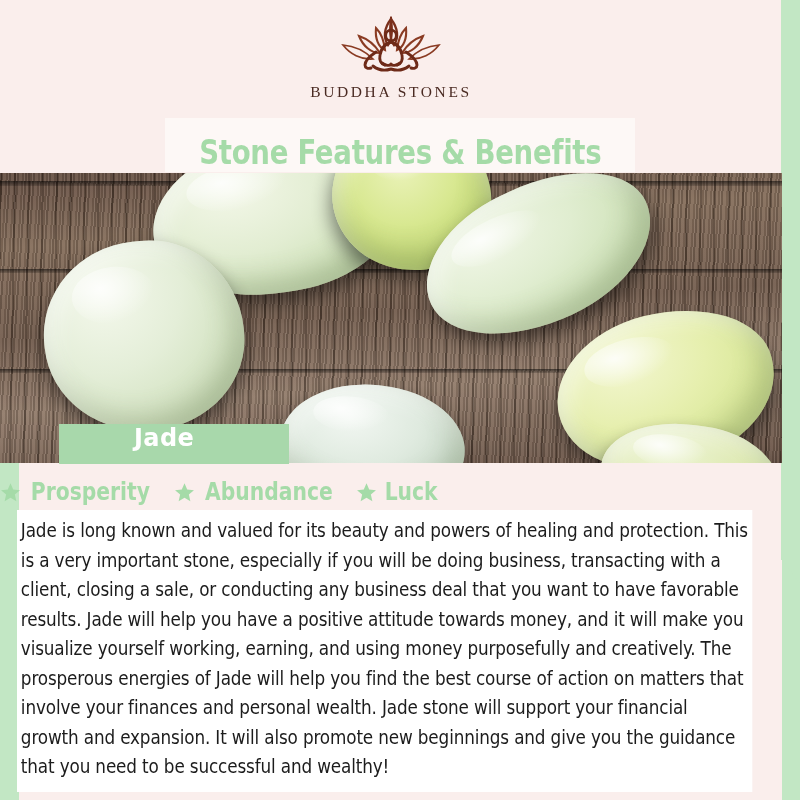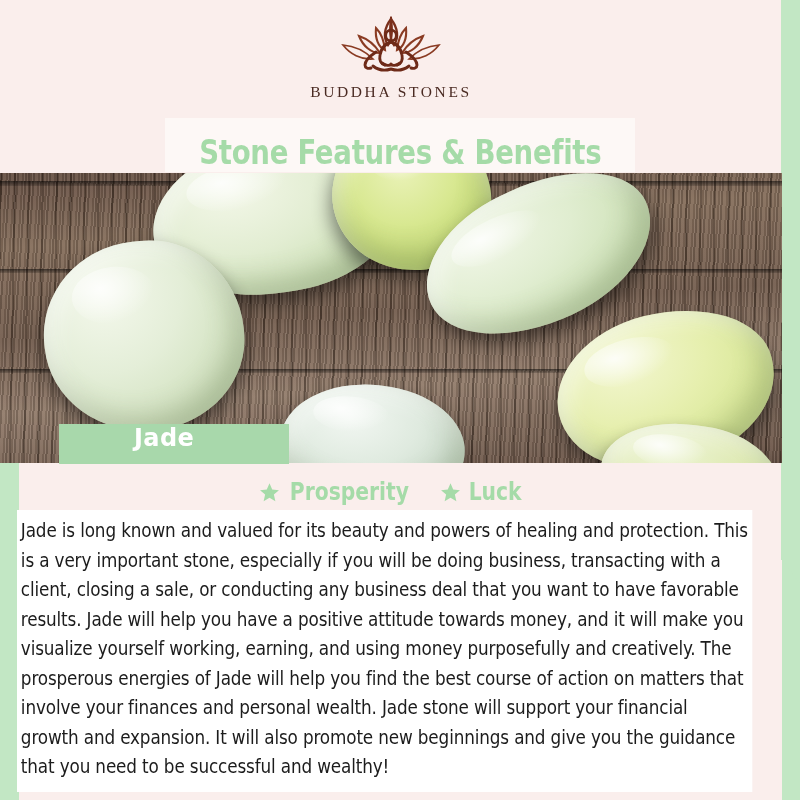--- a/index.html
+++ b/index.html
@@ -199,22 +199,21 @@
   }
 
   
   #benefits {
     position: absolute;
     left: 0;
     top: 478px;
     width: 782px;
     display: flex;
     align-items: center;
-    justify-content: center;
-    gap: 27px;
+    gap: 20px;
   }
   .benefit {
     display: flex;
     align-items: center;
     gap: 6px;
   }
   .star-icon {
     width: 21px;
     height: 21px;
     display: block;
@@ -340,19 +339,25 @@
     <div class="benefit">
       <svg class="star-icon" viewBox="0 0 24 24">
         <polygon points="12,1.5 15.1,8.6 22.8,9.3 17,14.4 18.7,22 12,18 5.3,22 7,14.4 1.2,9.3 8.9,8.6" fill="#a5dba8"></polygon>
       </svg>
       <span class="benefit-label">Prosperity</span>
     </div>
     <div class="benefit">
       <svg class="star-icon" viewBox="0 0 24 24">
         <polygon points="12,1.5 15.1,8.6 22.8,9.3 17,14.4 18.7,22 12,18 5.3,22 7,14.4 1.2,9.3 8.9,8.6" fill="#a5dba8"></polygon>
       </svg>
+      <span class="benefit-label">Abundance</span>
+    </div>
+    <div class="benefit">
+      <svg class="star-icon" viewBox="0 0 24 24">
+        <polygon points="12,1.5 15.1,8.6 22.8,9.3 17,14.4 18.7,22 12,18 5.3,22 7,14.4 1.2,9.3 8.9,8.6" fill="#a5dba8"></polygon>
+      </svg>
       <span class="benefit-label">Luck</span>
     </div>
   </div>
 
   <div id="body-copy">Jade is long known and valued for its beauty and powers of healing and protection. This is a very important stone, especially if you will be doing business, transacting with a client, closing a sale, or conducting any business deal that you want to have favorable results. Jade will help you have a positive attitude towards money, and it will make you visualize yourself working, earning, and using money purposefully and creatively. The prosperous energies of Jade will help you find the best course of action on matters that involve your finances and personal wealth. Jade stone will support your financial growth and expansion. It will also promote new beginnings and give you the guidance that you need to be successful and wealthy!</div>
 
 </div>
 
 </body></html>

